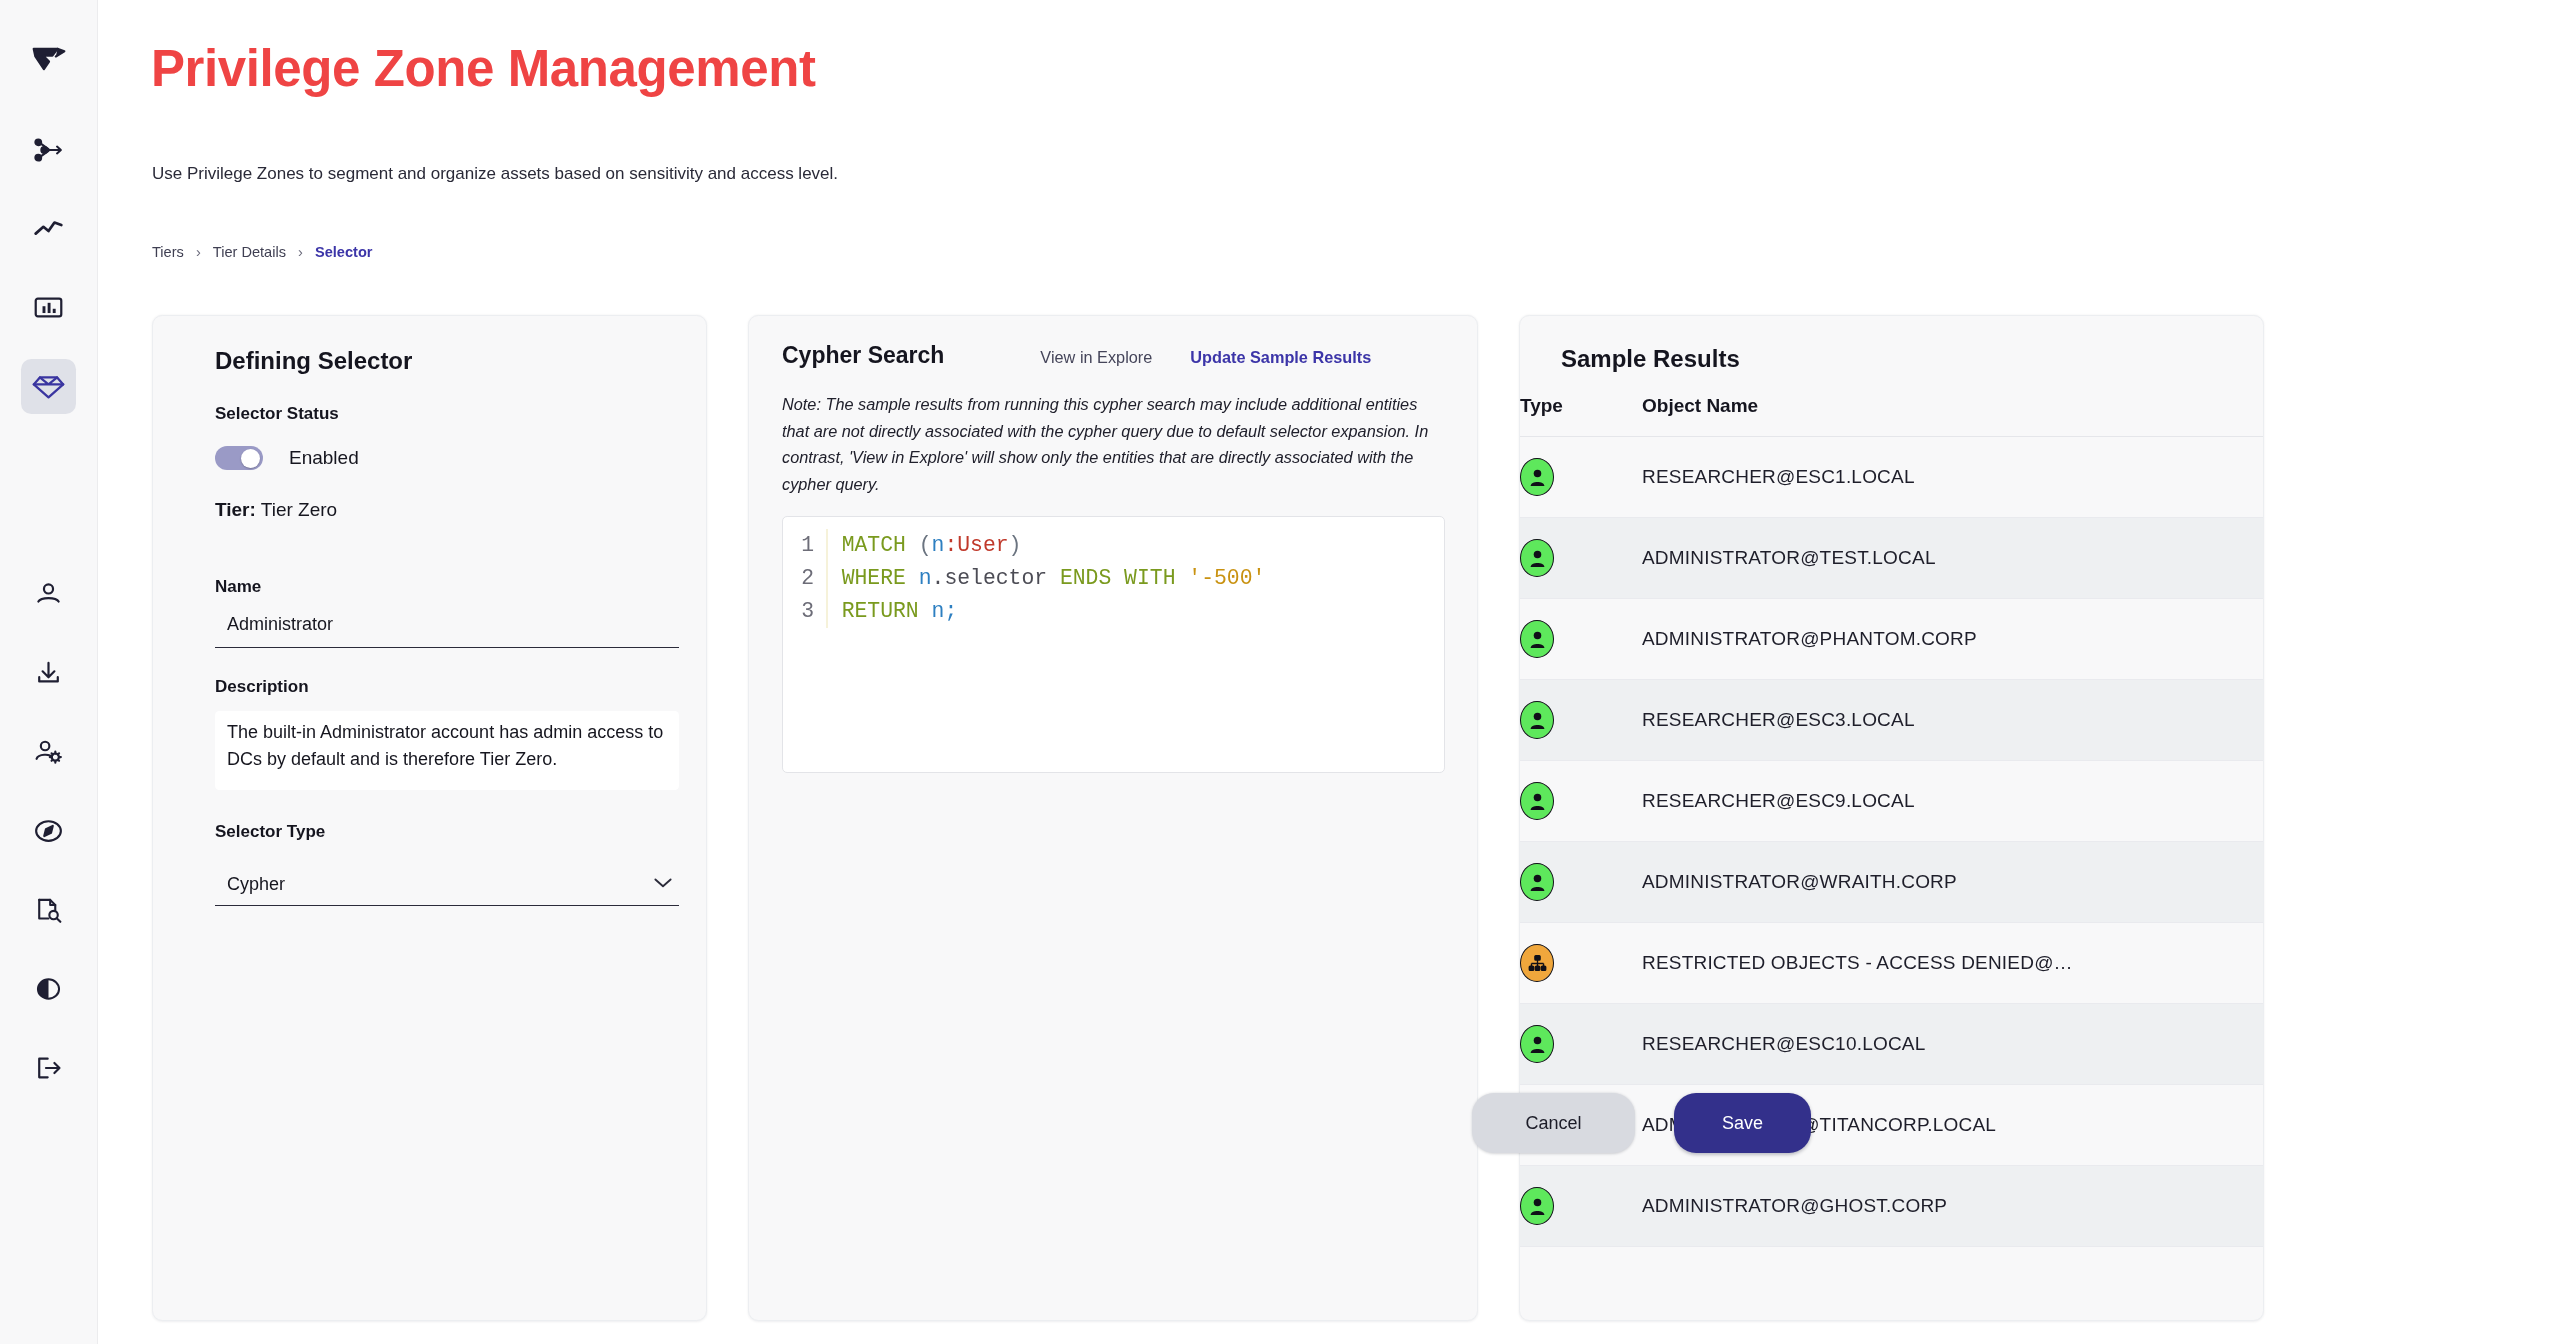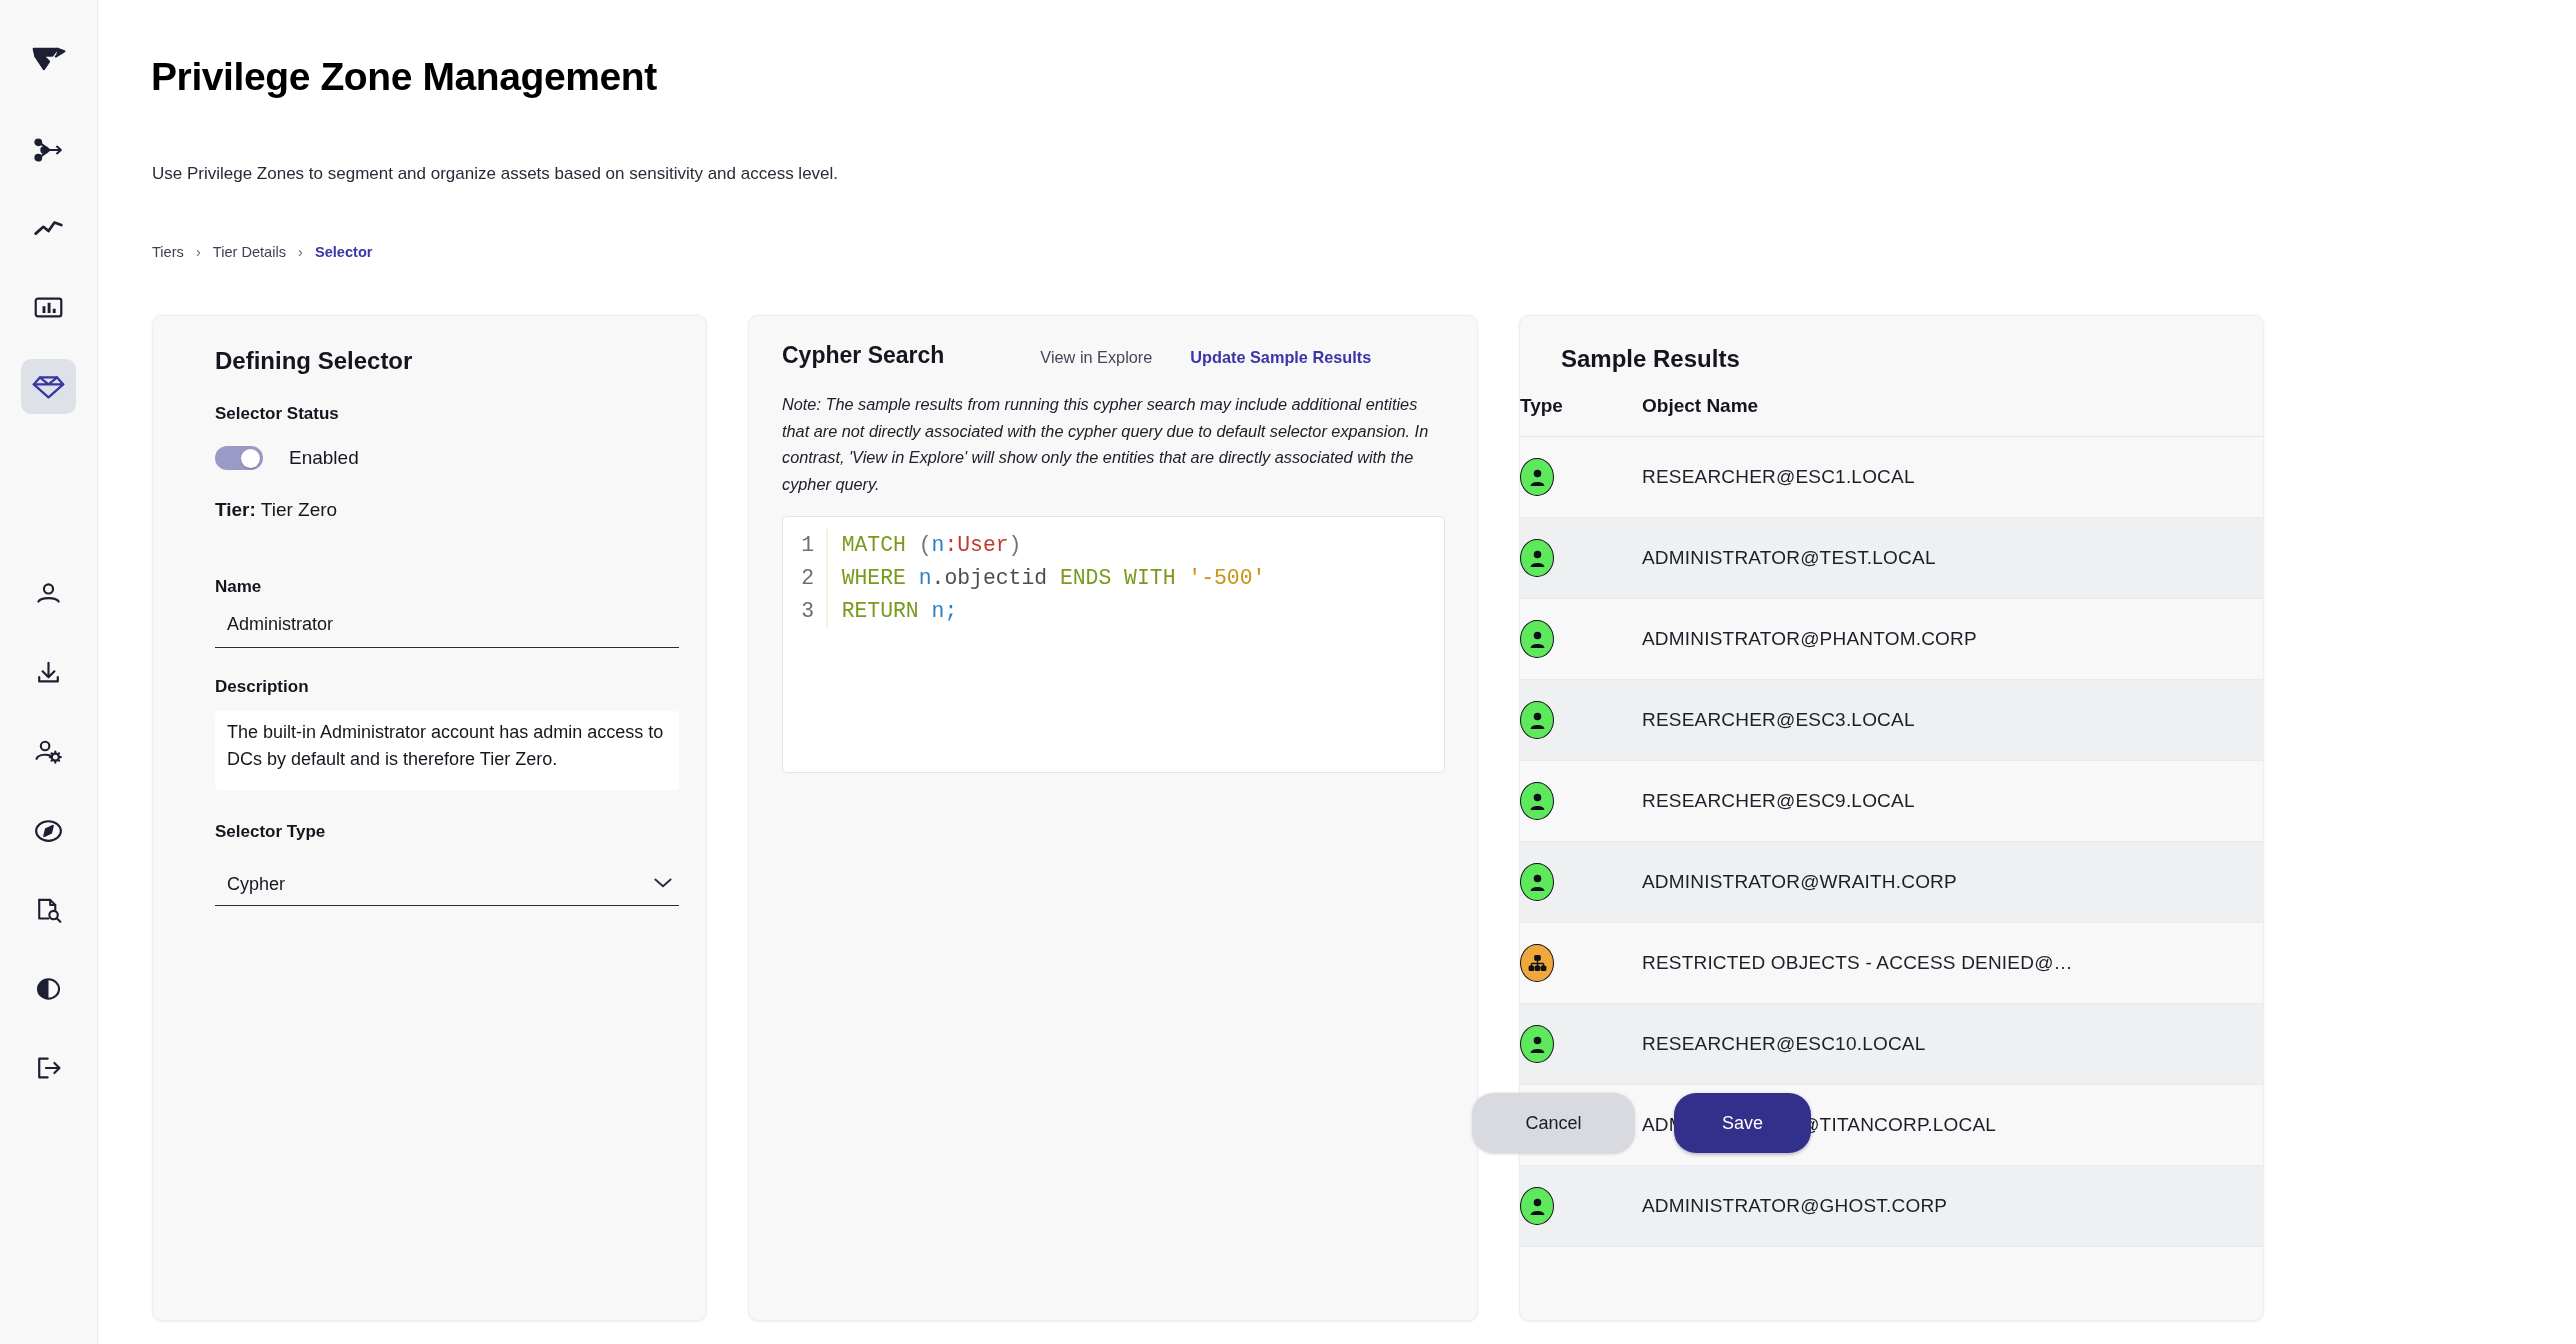--- a/index.html
+++ b/index.html
@@ -33,23 +33,22 @@
   .rail-btn svg { display: block; }
 
   
   .page {
     position: absolute; left: 98px; top: 0;
     width: 2478px; height: 1345px;
     background: #ffffff;
   }
   .page-title {
     position: absolute; left: 53px; top: 39px;
-    font-size: 39px; font-weight: 700; letter-spacing: -0.4px;
-    color: #000000;
-    margin-top: 16px;
+    font-size: 51px; font-weight: 700; letter-spacing: -0.4px;
+    color: #ef4444;
   }
   .page-subtitle {
     position: absolute; left: 54px; top: 164px;
     font-size: 17px; color: #2a2a38;
   }
   .breadcrumb {
     position: absolute; left: 54px; top: 244px;
     display: flex; align-items: center; gap: 12px;
     font-size: 14.6px;
   }
@@ -377,21 +376,21 @@
           <span class="link-muted">View in Explore</span>
           <span class="link-accent">Update Sample Results</span>
         </div>
       </div>
 
       <div class="cypher-note">Note: The sample results from running this cypher search may include additional entities that are not directly associated with the cypher query due to default selector expansion. In contrast, 'View in Explore' will show only the entities that are directly associated with the cypher query.</div>
 
       <div class="code-box">
         <div id="code-lines">
             <div class="code-line"><span class="gutter">1</span><span><span class="tk-kw">MATCH </span><span class="tk-pun">(</span><span class="tk-var">n</span><span class="tk-lbl">:</span><span class="tk-lbl">User</span><span class="tk-pun">)</span></span></div>
-            <div class="code-line"><span class="gutter">2</span><span><span class="tk-kw">WHERE </span><span class="tk-var">n</span><span class="tk-prop">.objectid </span><span class="tk-kw">ENDS WITH </span><span class="tk-str">'-500'</span></span></div>
+            <div class="code-line"><span class="gutter">2</span><span><span class="tk-kw">WHERE </span><span class="tk-var">n</span><span class="tk-prop">.selector </span><span class="tk-kw">ENDS WITH </span><span class="tk-str">'-500'</span></span></div>
             <div class="code-line"><span class="gutter">3</span><span><span class="tk-kw">RETURN </span><span class="tk-var">n</span><span class="tk-var">;</span></span></div>
           </div>
       </div>
     </div>
 
     <div class="card card-results">
       <div class="results-title">Sample Results</div>
       <table class="res-table">
         <thead>
           <tr>

